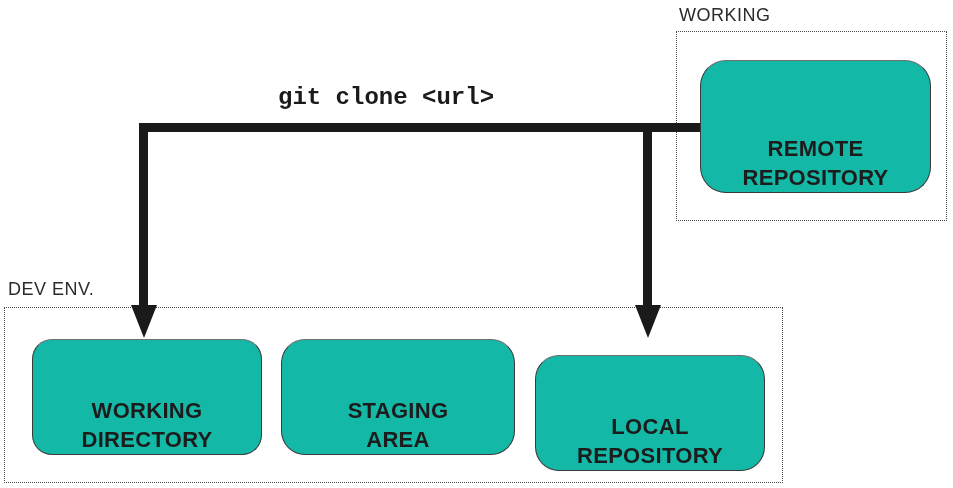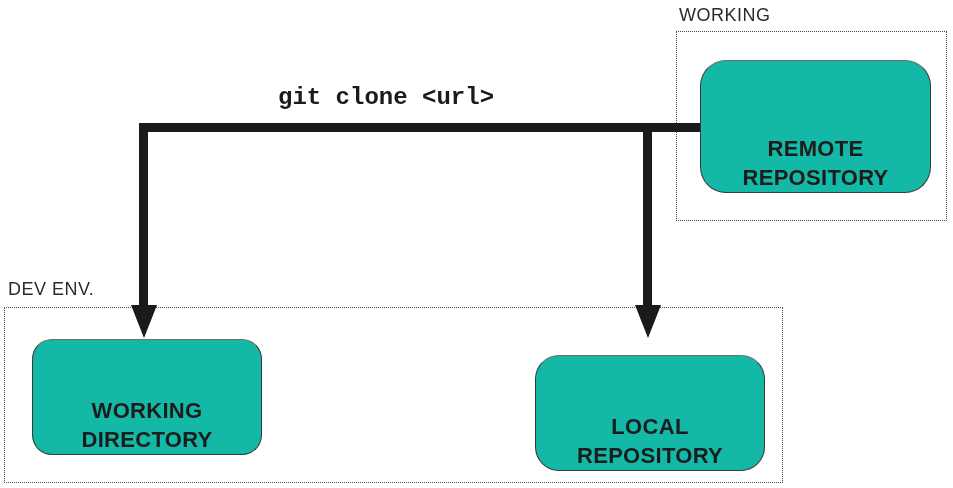--- a/index.html
+++ b/index.html
@@ -113,19 +113,23 @@
   <div class="node remote">
     <span class="node-label">REMOTE
 REPOSITORY</span>
   </div>
 
   <div class="node working">
     <span class="node-label">WORKING
 DIRECTORY</span>
   </div>
 
+  <div class="node staging">
+    <span class="node-label">STAGING
+AREA</span>
+  </div>
 
   <div class="node local">
     <span class="node-label">LOCAL
 REPOSITORY</span>
   </div>
 
 </div>
 
 </body></html>

